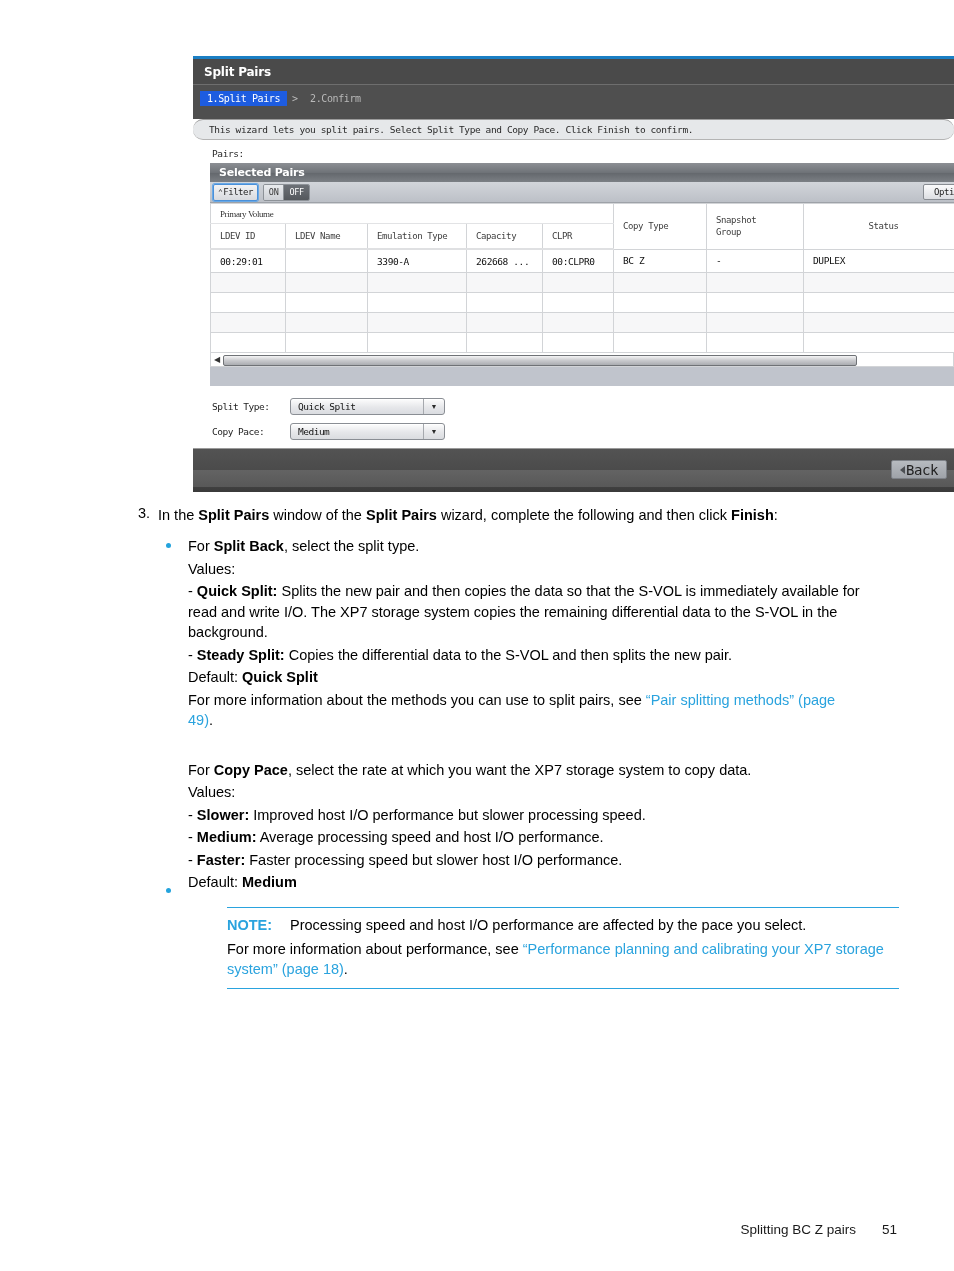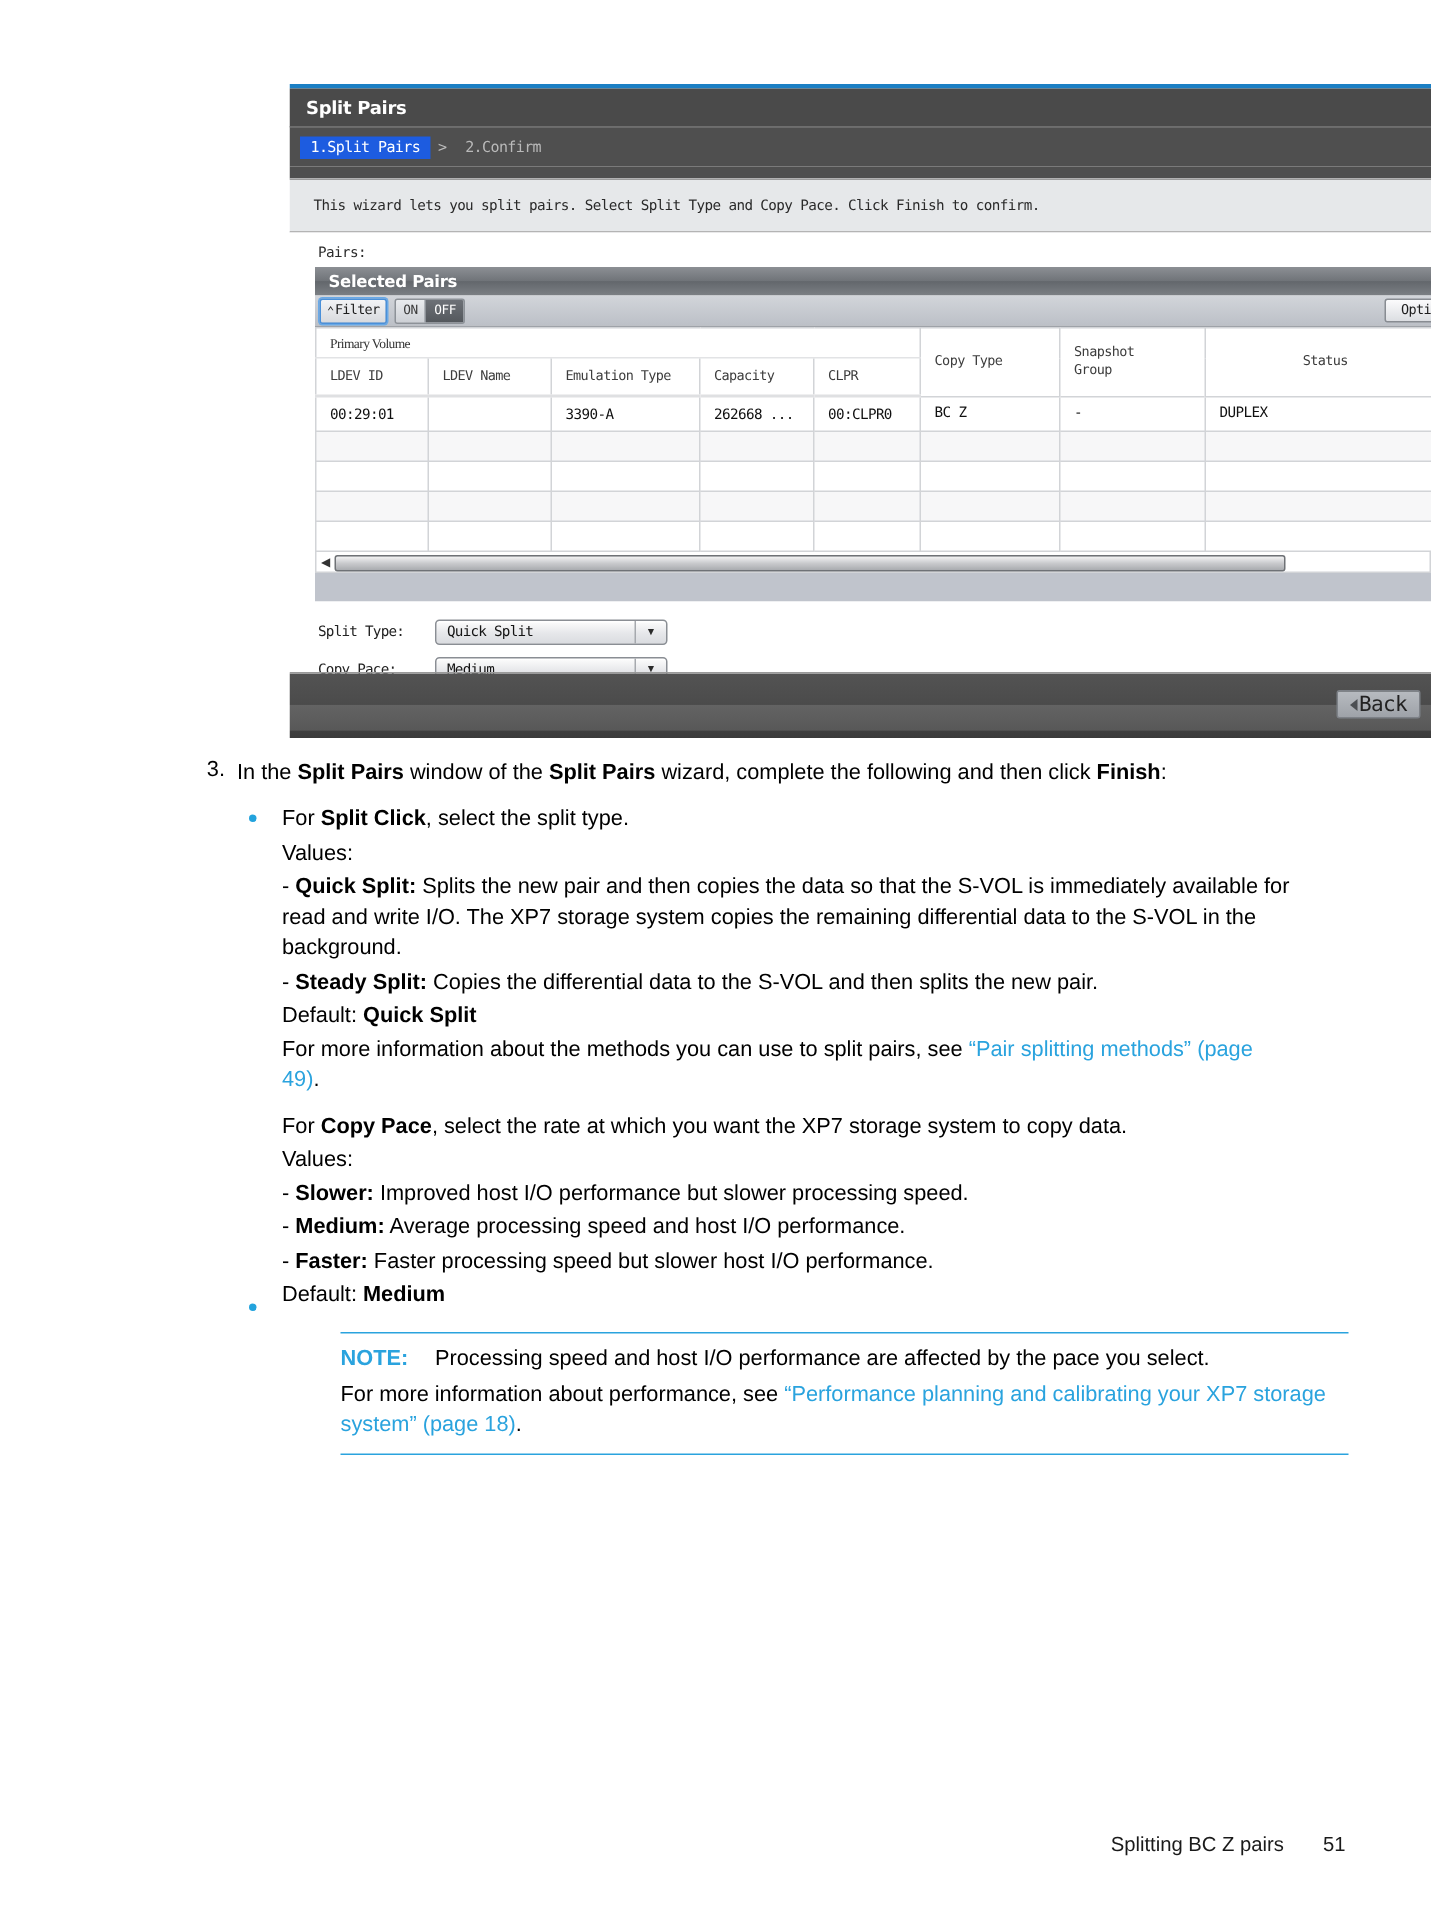--- a/index.html
+++ b/index.html
@@ -72,29 +72,30 @@
     font-family: "DejaVu Sans Mono", monospace;
   }
   .shot-underfill {
     height: 8px;
     background: #4f4f4f;
   }
   .wizard-msg {
     background: #e6e8ea;
     border-top: 1px solid #9b9b9b;
     border-bottom: 1px solid #b4b4b4;
-    height: 36px;
+    height: 21px;
     display: flex;
     align-items: center;
     padding-left: 16px;
     box-sizing: border-box;
     font-family: "DejaVu Sans Mono", monospace;
     font-size: 9.5px;
     color: #2a2a2a;
     letter-spacing: -0.4px;
+    border-radius: 10px;
   }
   .body-area {
     background: #ffffff;
     padding: 5px 0 0 0;
   }
   .pairs-label {
     font-family: "DejaVu Sans Mono", monospace;
     font-size: 9.5px;
     color: #2a2a2a;
     padding: 3px 0 4px 19px;
@@ -631,30 +632,30 @@
   <div class="step-item">
     <span class="step-num">3.</span>
     <span class="step-body"><span>In the </span><b>Split Pairs</b><span> window of the </span><b>Split Pairs</b><span> wizard, complete the following and then click </span><b>Finish</b><span>:</span></span>
   </div>
 
   <div class="bullet-item">
     <span class="bullet-dot">
         <i></i>
       </span>
     <span class="bullet-body">
-      <div><span>For </span><b>Split Click</b><span>, select the split type.</span></div>
+      <div><span>For </span><b>Split Back</b><span>, select the split type.</span></div>
       <div class="sub-line">Values:</div>
       <div class="sub-line"><span>- </span><b>Quick Split:</b><span> Splits the new pair and then copies the data so that the S-VOL is immediately available for read and write I/O. The XP7 storage system copies the remaining differential data to the S-VOL in the background.</span></div>
       <div class="sub-line"><span>- </span><b>Steady Split:</b><span> Copies the differential data to the S-VOL and then splits the new pair.</span></div>
       <div class="sub-line"><span>Default: </span><b>Quick Split</b></div>
       <div class="sub-line"><span>For more information about the methods you can use to split pairs, see </span><a class="link" href="#" style="text-decoration:none">“Pair splitting methods” (page 49)</a><span>.</span></div>
     </span>
   </div>
 
-  <div class="bullet-item" style="margin-top:10px;align-items:flex-end;">
+  <div class="bullet-item" style="margin-top:29px;align-items:flex-end;">
     <span class="bullet-dot">
         <i></i>
       </span>
     <span class="bullet-body">
       <div><span>For </span><b>Copy Pace</b><span>, select the rate at which you want the XP7 storage system to copy data.</span></div>
       <div class="sub-line">Values:</div>
       <div class="sub-line"><span>- </span><b>Slower:</b><span> Improved host I/O performance but slower processing speed.</span></div>
       <div class="sub-line"><span>- </span><b>Medium:</b><span> Average processing speed and host I/O performance.</span></div>
       <div class="sub-line"><span>- </span><b>Faster:</b><span> Faster processing speed but slower host I/O performance.</span></div>
       <div class="sub-line"><span>Default: </span><b>Medium</b></div>

